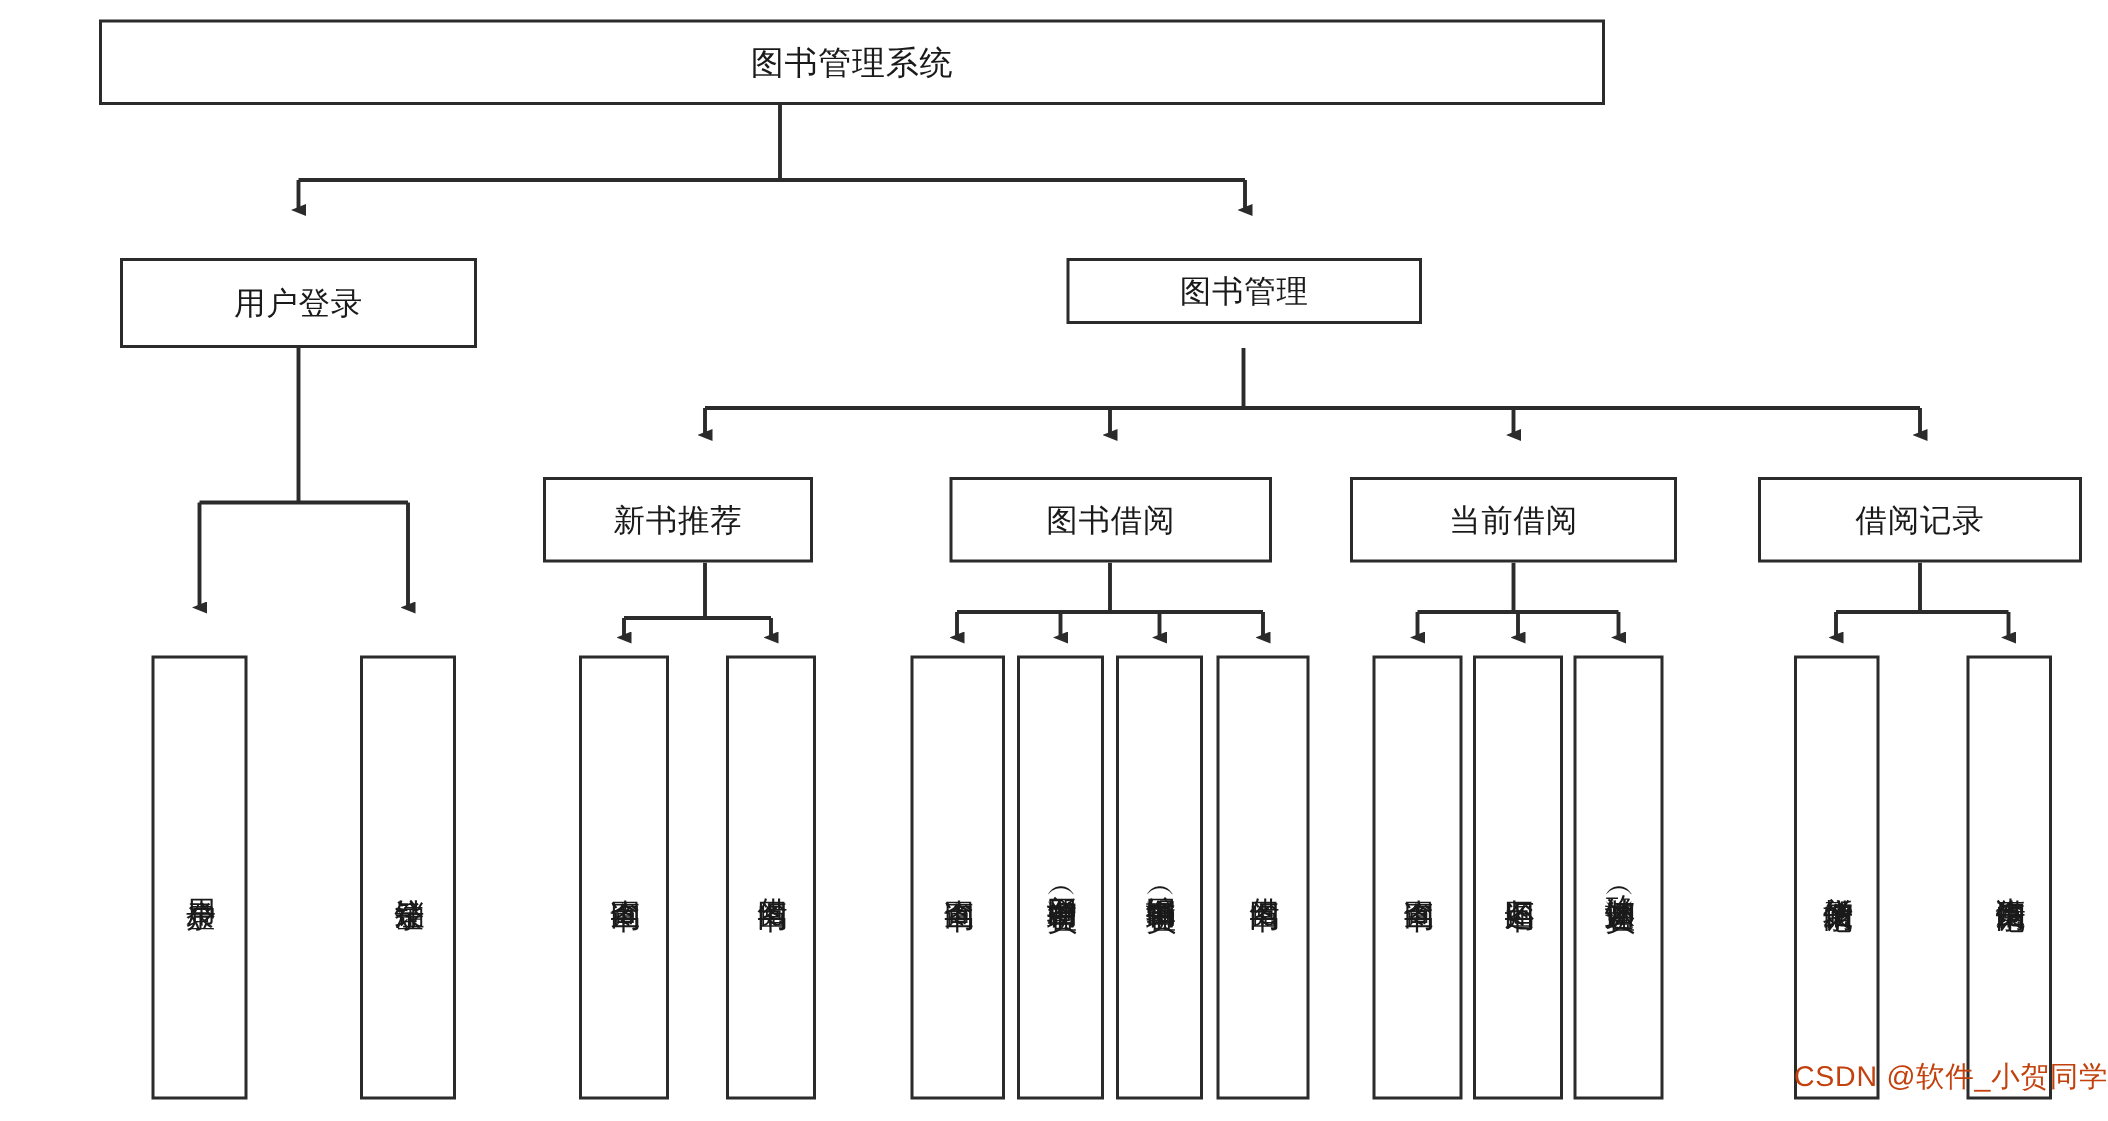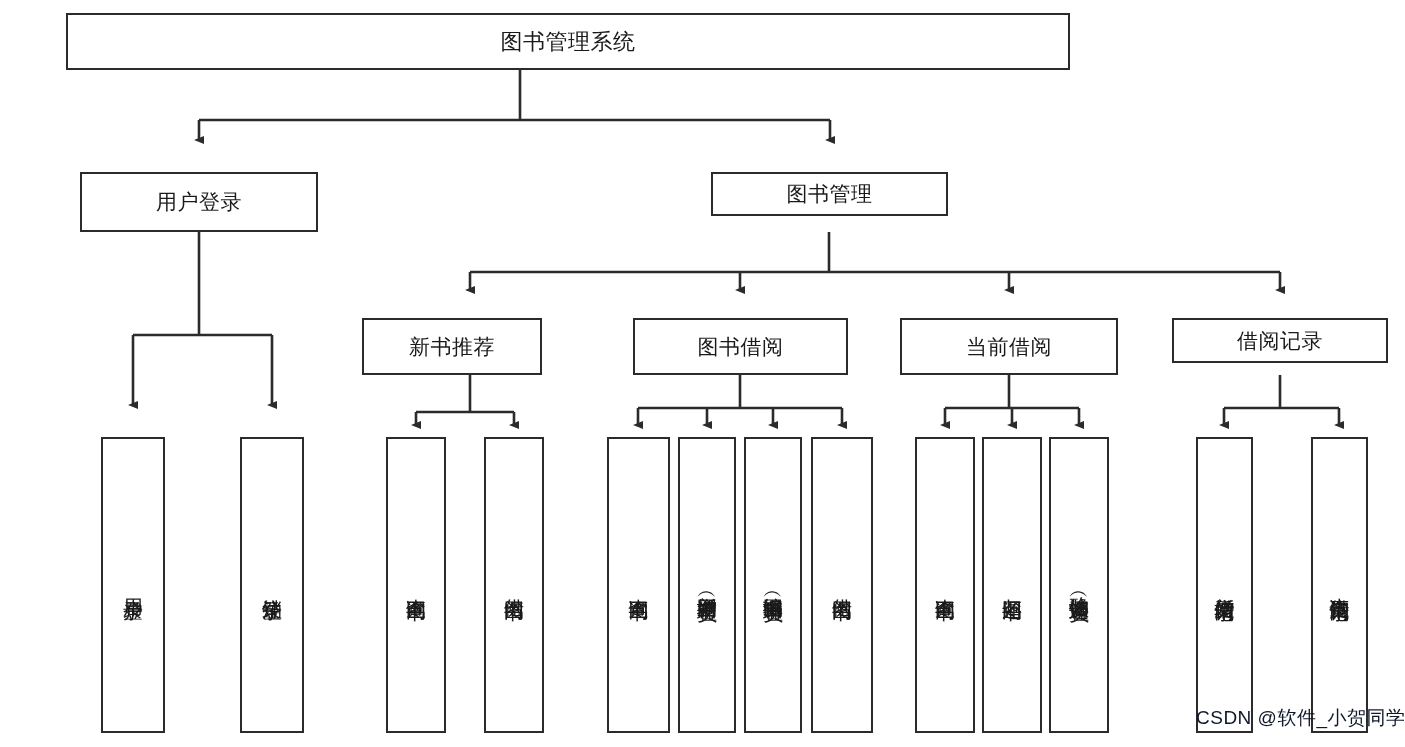--- a/index.html
+++ b/index.html
@@ -49,21 +49,21 @@
     line-height: 1.05;
     text-align: center;
     white-space: nowrap;
   }
   .node.root {
     font-size: 22px;
   }
   .watermark {
     position: absolute;
     font-size: 19px;
-    color: #0f172a;
+    color: #c2410c;
     white-space: nowrap;
     letter-spacing: 0.5px;
   }
 </style>
 </head>
 <body>
 
 <div id="canvas">
 
   <svg class="edges" viewBox="0 0 1405 747">
@@ -130,21 +130,21 @@
 
   <div class="node horiz" style="left:362px; top:318px; width:180px; height:57px;">
     <span>新书推荐</span>
   </div>
   <div class="node horiz" style="left:633px; top:318px; width:215px; height:57px;">
     <span>图书借阅</span>
   </div>
   <div class="node horiz" style="left:900px; top:318px; width:218px; height:57px;">
     <span>当前借阅</span>
   </div>
-  <div class="node horiz" style="left:1172px; top:318px; width:216px; height:45px;">
+  <div class="node horiz" style="left:1172px; top:318px; width:216px; height:57px;">
     <span>借阅记录</span>
   </div>
 
   <div class="node vert" style="left:101px; top:437px; width:64px; height:296px;">
     <span class="vtext">用户登录</span>
   </div>
   <div class="node vert" style="left:240px; top:437px; width:64px; height:296px;">
     <span class="vtext">注销登录</span>
   </div>
 

